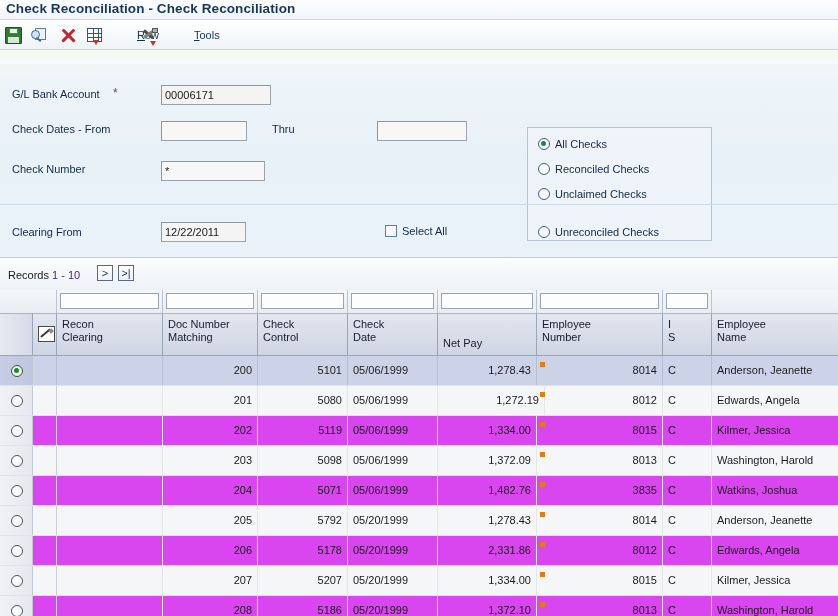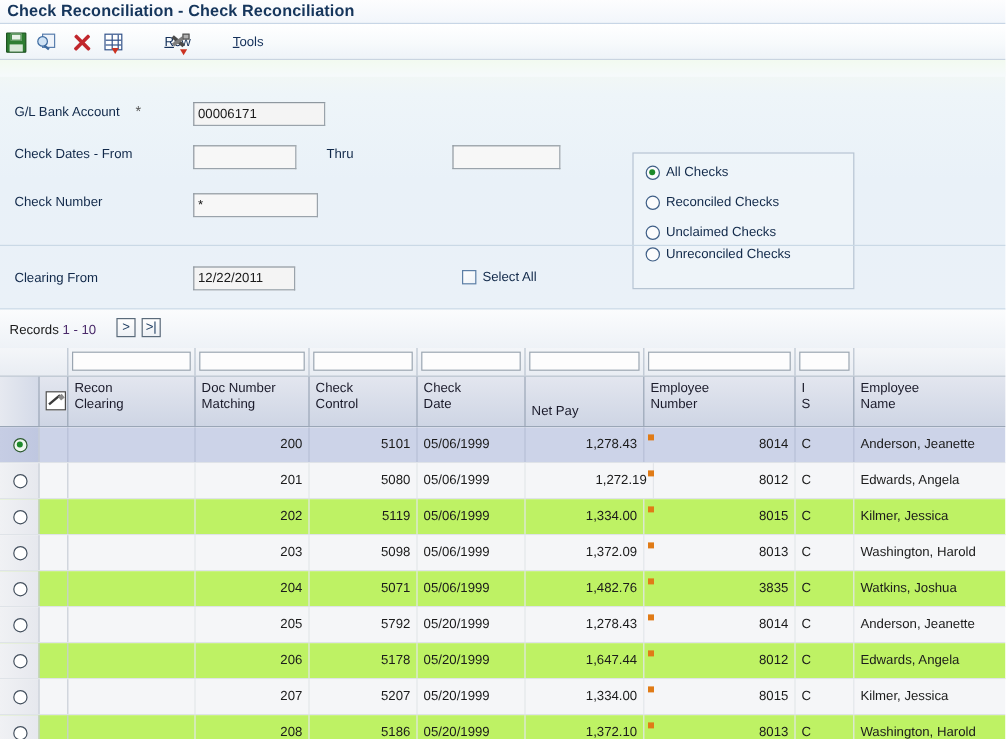--- a/index.html
+++ b/index.html
@@ -261,21 +261,21 @@
   .rowswrap {
     position: relative;
     height: 260px;
     overflow: hidden;
   }
   .drow {
     position: relative;
     height: 30px;
     border-bottom: 1px solid #dfe3e8;
     box-sizing: border-box;
-    background: #bef264;
+    background: #d946ef;
   }
   .drow.alt { background: #f5f6f8; }
   .drow.sel { background: #ccd3e8; }
   .dcell {
     position: absolute; top: 0; height: 29px;
     box-sizing: border-box;
     border-right: 1px solid #e3e6ea;
     font-size: 11px; color: #1b1b1b;
     line-height: 29px;
     padding: 0 5px;
@@ -388,21 +388,21 @@
         <span class="rlbl">All Checks</span>
       </div>
       <div class="radio-row" style="top:35px;">
         <span class="rad"></span>
         <span class="rlbl">Reconciled Checks</span>
       </div>
       <div class="radio-row" style="top:60px;">
         <span class="rad"></span>
         <span class="rlbl">Unclaimed Checks</span>
       </div>
-      <div class="radio-row" style="top:78px;">
+      <div class="radio-row" style="top:98px;">
         <span class="rad"></span>
         <span class="rlbl">Unreconciled Checks</span>
       </div>
     </div>
 
     <div class="divider" style="top:154px;"></div>
 
     <div class="fld-label" style="left:12px; top:176px;">Clearing From</div>
     <input class="txtbox filled" style="left: 161px; top: 172px; width: 85px; height: 20px;" value="12/22/2011">
 
@@ -583,21 +583,21 @@
         </div>
         <div class="drow">
           <div class="gutter">
             <span class="rowradio"></span>
           </div>
           <div class="dcell sel-col" style="left: 33px; width: 24px;"></div>
           <div class="dcell" style="left: 57px; width: 106px;"></div>
           <div class="dcell num" style="left: 163px; width: 95px;">206</div>
           <div class="dcell num" style="left: 258px; width: 90px;">5178</div>
           <div class="dcell" style="left: 348px; width: 90px;">05/20/1999</div>
-          <div class="dcell num" style="left: 438px; width: 99px;">1,647.44</div>
+          <div class="dcell num" style="left: 438px; width: 99px;">2,331.86</div>
           <span class="netmark" style="left: 540px;"></span>
           <div class="dcell num" style="left: 537px; width: 126px;">8012</div>
           <div class="dcell" style="left: 663px; width: 49px;">C</div>
           <div class="dcell" style="left: 712px; width: 126px; border-right: none;">Edwards, Angela</div>
         </div>
         <div class="drow alt">
           <div class="gutter">
             <span class="rowradio"></span>
           </div>
           <div class="dcell sel-col" style="left: 33px; width: 24px;"></div>

